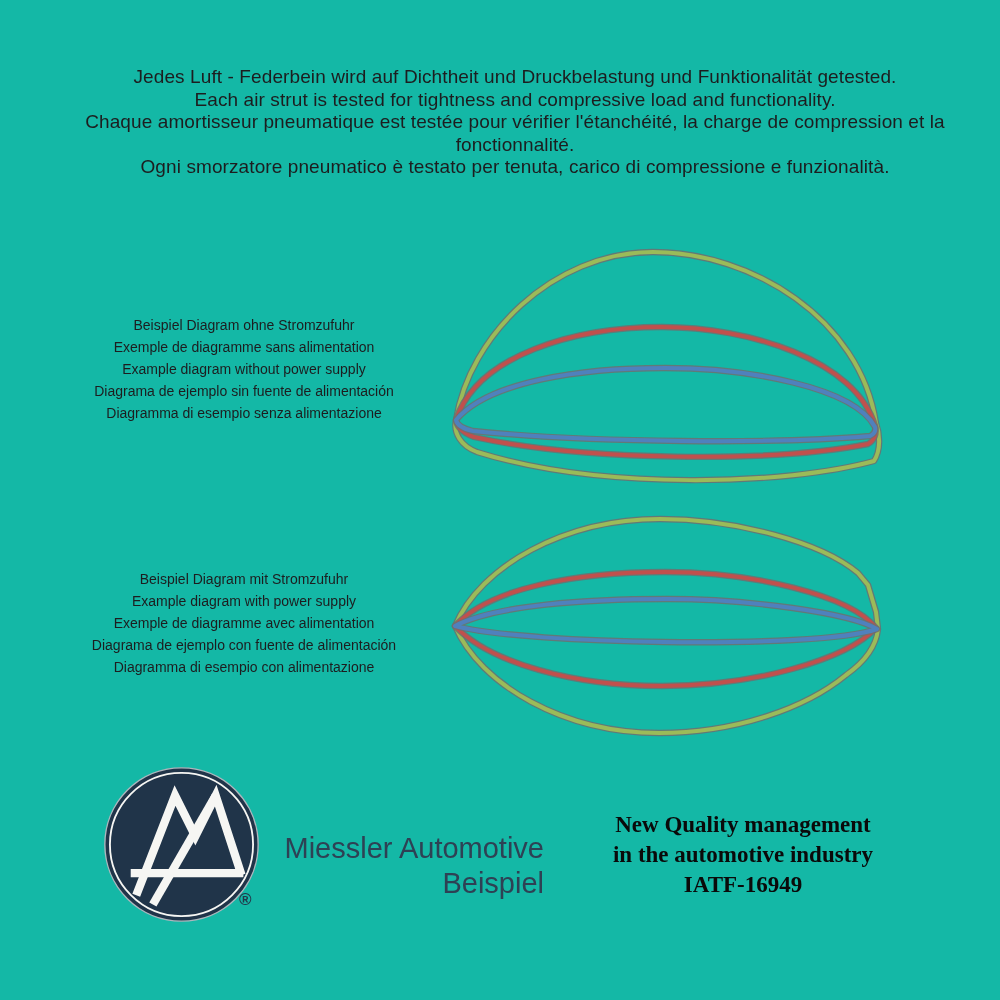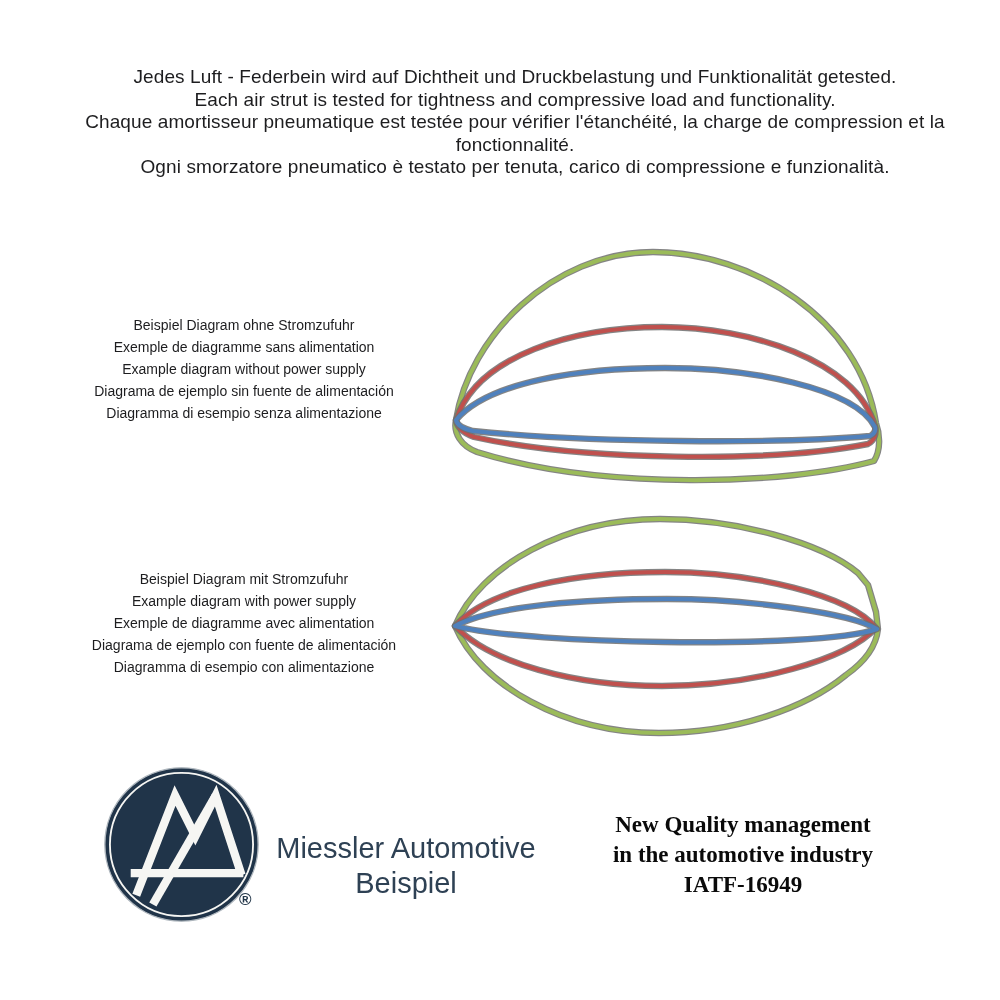--- a/index.html
+++ b/index.html
@@ -1,18 +1,18 @@
 <!DOCTYPE html>
 <html><head>
 <meta charset="utf-8">
 <style>
   html,body{margin:0;padding:0;background:#e9e9e9;}
   .page{
     position:relative;width:1000px;height:1000px;margin:0 auto;
-    background:#ffffff;overflow:hidden;
+    background:#14b8a6;overflow:hidden;
     font-family:"Liberation Sans","DejaVu Sans",sans-serif;
     color:#1f1f1f;
   }
   .abs{position:absolute;}
   .center{text-align:center;}
 
   .header-block{
     left:30px;top:66px;width:970px;
     font-size:19px;line-height:22.6px;letter-spacing:0.1px;
     color:#1d1d1f;
@@ -31,21 +31,21 @@
 
   .curve-under{fill:none;stroke:#6f6f6f;stroke-width:6.4;stroke-linejoin:round;opacity:0.85;}
   .curve-color{fill:none;stroke-width:4;stroke-linejoin:round;}
 
   .logo-wrap{left:103px;top:766px;width:157px;height:157px;}
   .registered{
     left:239px;top:890px;font-size:17px;color:#23374a;font-weight:bold;
   }
   .brand-block{
     left:268px;top:831px;width:276px;
-    font-size:29px;line-height:35px;color:#2e4154;
+    font-size:29px;line-height:35px;color:#2e4154;text-align:right;
   }
   .quality-block{
     left:598px;top:766px;width:290px;
     font-family:"Liberation Serif","DejaVu Serif",serif;
     font-weight:bold;font-size:23px;line-height:30px;color:#0a0a0a;margin-top:44px;
   }
   .mono-stroke{fill:none;stroke:#f6f6f3;stroke-width:9;stroke-linecap:butt;stroke-linejoin:miter;}
 </style>
 </head>
 <body>

